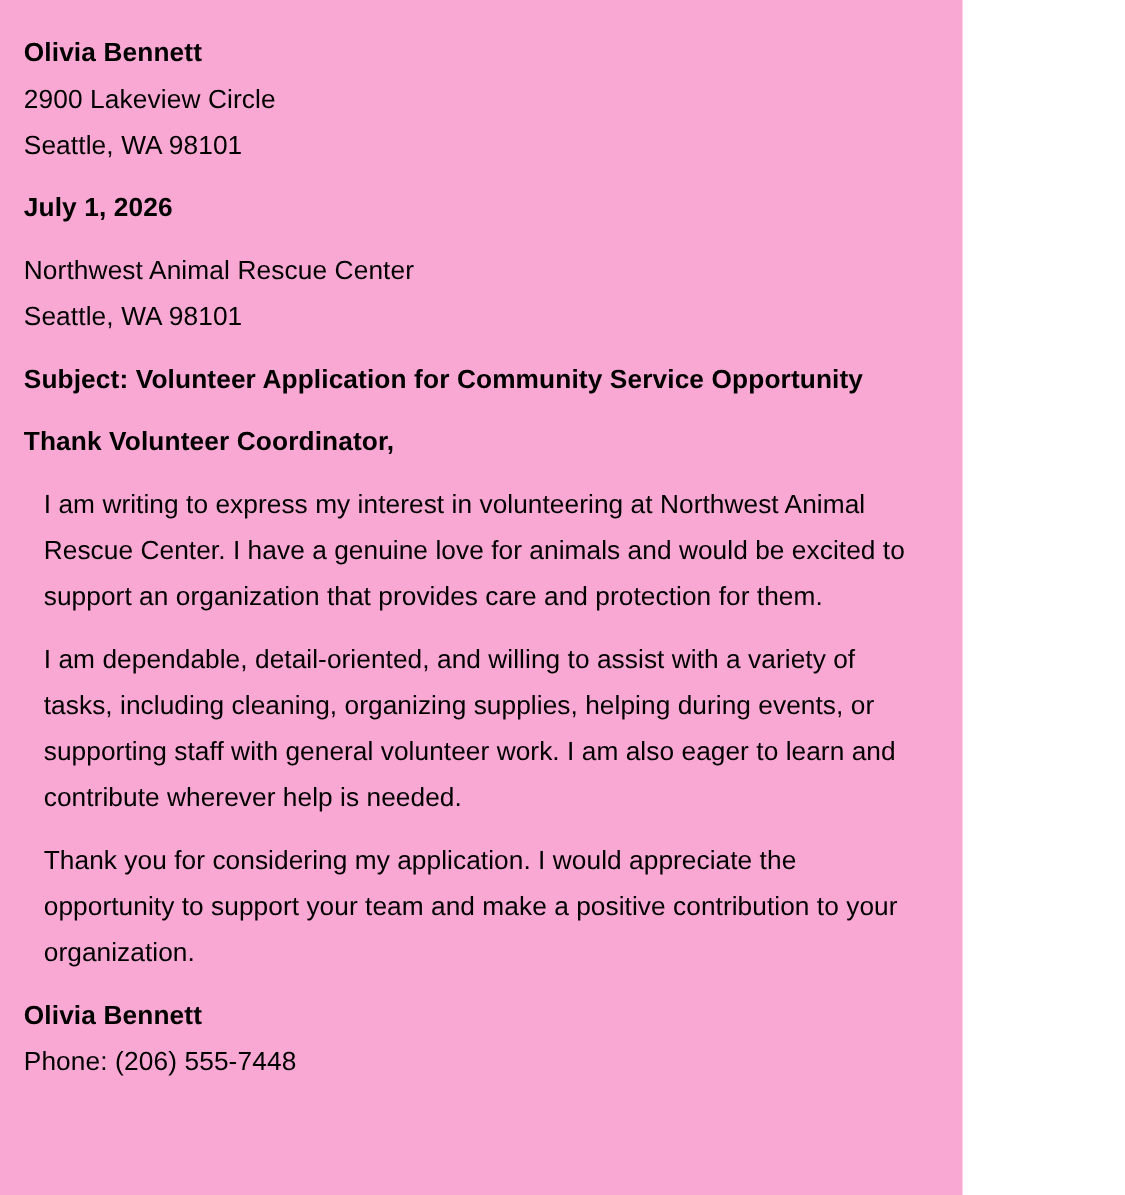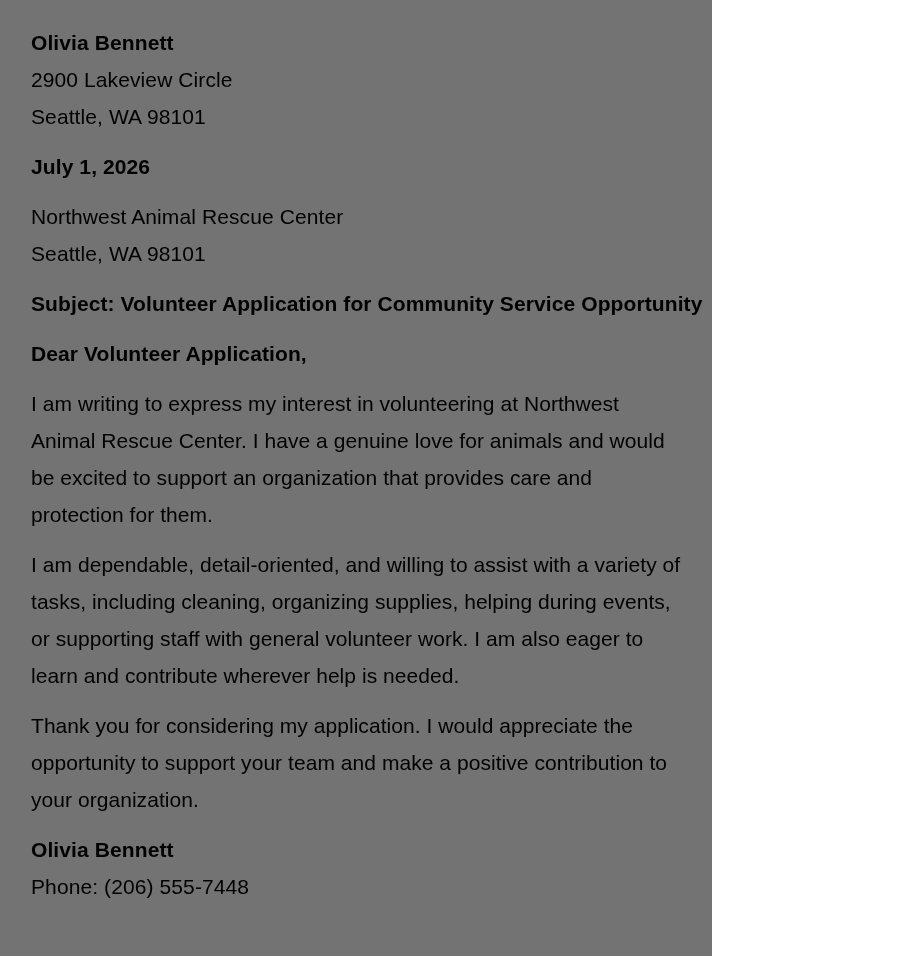--- a/index.html
+++ b/index.html
@@ -9,42 +9,42 @@
   }
   body {
     width: 900px;
     height: 956px;
     font-family: "Liberation Sans", "DejaVu Sans", sans-serif;
     color: #000000;
     overflow: hidden;
   }
   .page {
     box-sizing: border-box;
-    width: 712px;
+    width: 770px;
     height: 956px;
-    padding: 24px 31px 0 31px;
-    background: #737373;
+    padding: 24px 31px 0 19px;
+    background: #f9a8d4;
   }
   .block {
     margin: 0 0 13px 0;
   }
   .line {
     font-size: 21px;
     line-height: 37px;
     letter-spacing: 0.1px;
     white-space: nowrap;
   }
   .line.bold {
     font-weight: bold;
   }
   .para {
     font-size: 21px;
     line-height: 37px;
     letter-spacing: 0.05px;
-    margin: 0 0 13px 0;
+    margin: 0 0 13px 16px;
     max-width: 826px;
     text-align: left;
   }
   .sig-block .line {
     margin: 0;
   }
 </style>
 </head>
 <body>
 
@@ -63,21 +63,21 @@
   <div class="block">
     <div class="line">Northwest Animal Rescue Center</div>
     <div class="line">Seattle, WA 98101</div>
   </div>
 
   <div class="block">
     <div class="line bold">Subject: Volunteer Application for Community Service Opportunity</div>
   </div>
 
   <div class="block">
-    <div class="line bold">Dear Volunteer Application,</div>
+    <div class="line bold">Thank Volunteer Coordinator,</div>
   </div>
 
   <p class="para">I am writing to express my interest in volunteering at Northwest Animal Rescue Center. I have a genuine love for animals and would be excited to support an organization that provides care and protection for them.</p>
   <p class="para">I am dependable, detail-oriented, and willing to assist with a variety of tasks, including cleaning, organizing supplies, helping during events, or supporting staff with general volunteer work. I am also eager to learn and contribute wherever help is needed.</p>
   <p class="para">Thank you for considering my application. I would appreciate the opportunity to support your team and make a positive contribution to your organization.</p>
 
   <div class="block sig-block">
     <div class="line bold">Olivia Bennett</div>
     <div class="line">Phone: (206) 555-7448</div>
   </div>

